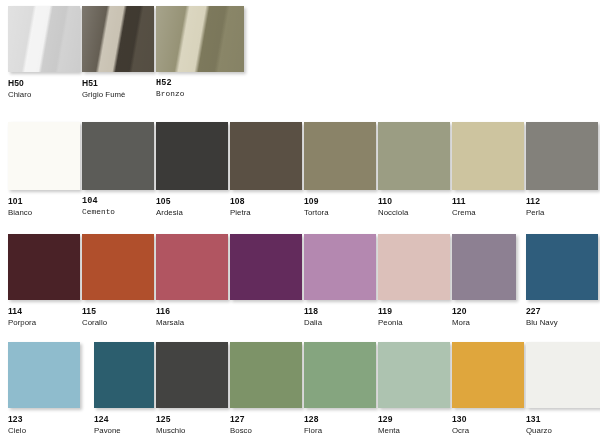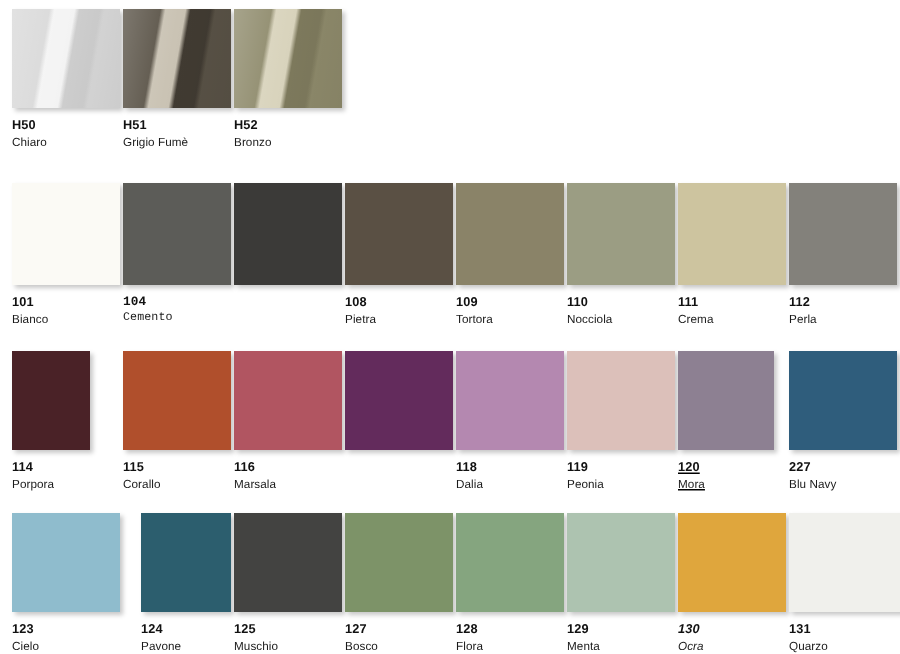--- a/index.html
+++ b/index.html
@@ -94,21 +94,21 @@
       <div class="cell" style="left: 82px; width: 72px;">
         <div class="chip chip-striped" style="height: 66px; background: rgb(89, 82, 70);">
           <div class="stripe-layer" style="background: linear-gradient(100deg, rgb(89, 82, 70) 0%, rgb(89, 82, 70) 30%, rgb(202, 195, 180) 34%, rgb(202, 195, 180) 50%, rgb(65, 59, 50) 54%, rgb(65, 59, 50) 70%, rgb(89, 82, 70) 74%, rgb(89, 82, 70) 100%);"></div>
           <div class="stripe-layer" style="background: linear-gradient(100deg, rgba(255, 255, 255, 0.22) 0%, rgba(255, 255, 255, 0) 45%, rgba(0, 0, 0, 0.06) 100%);"></div>
         </div>
         <div class="label">
           <span class="code">H51</span>
           <span class="name">Grigio Fumè</span>
         </div>
       </div>
-      <div class="cell" style="left: 156px; width: 72px;">
+      <div class="cell" style="left: 156px; width: 88px; font-family: Liberation Mono, monospace;">
         <div class="chip chip-striped" style="height: 66px; background: rgb(142, 138, 107);">
           <div class="stripe-layer" style="background: linear-gradient(100deg, rgb(142, 138, 107) 0%, rgb(142, 138, 107) 30%, rgb(217, 212, 189) 34%, rgb(217, 212, 189) 50%, rgb(126, 122, 93) 54%, rgb(126, 122, 93) 70%, rgb(142, 138, 107) 74%, rgb(142, 138, 107) 100%);"></div>
           <div class="stripe-layer" style="background: linear-gradient(100deg, rgba(255, 255, 255, 0.22) 0%, rgba(255, 255, 255, 0) 45%, rgba(0, 0, 0, 0.06) 100%);"></div>
         </div>
         <div class="label">
           <span class="code">H52</span>
           <span class="name">Bronzo</span>
         </div>
       </div>
     </div>
@@ -122,20 +122,24 @@
       </div>
       <div class="cell" style="left: 82px; width: 72px; font-family: Liberation Mono, monospace;">
         <div class="chip chip-flat" style="height: 68px; background: rgb(92, 92, 88);"></div>
         <div class="label">
           <span class="code">104</span>
           <span class="name">Cemento</span>
         </div>
       </div>
       <div class="cell" style="left: 156px; width: 72px;">
         <div class="chip chip-flat" style="height: 68px; background: rgb(59, 58, 56);"></div>
+        <div class="label">
+          <span class="code">105</span>
+          <span class="name">Ardesia</span>
+        </div>
       </div>
       <div class="cell" style="left: 230px; width: 72px;">
         <div class="chip chip-flat" style="height: 68px; background: rgb(90, 80, 68);"></div>
         <div class="label">
           <span class="code">108</span>
           <span class="name">Pietra</span>
         </div>
       </div>
       <div class="cell" style="left: 304px; width: 72px;">
         <div class="chip chip-flat" style="height: 68px; background: rgb(138, 131, 104);"></div>
@@ -160,21 +164,21 @@
       </div>
       <div class="cell" style="left: 526px; width: 72px;">
         <div class="chip chip-flat" style="height: 68px; background: rgb(131, 129, 123);"></div>
         <div class="label">
           <span class="code">112</span>
           <span class="name">Perla</span>
         </div>
       </div>
     </div>
     <div class="row" style="top: 234px;">
-      <div class="cell" style="left: 8px; width: 52px;">
+      <div class="cell" style="left: 8px; width: 72px;">
         <div class="chip chip-flat" style="height: 66px; background: rgb(74, 34, 39);"></div>
         <div class="label">
           <span class="code">114</span>
           <span class="name">Porpora</span>
         </div>
       </div>
       <div class="cell" style="left: 82px; width: 72px;">
         <div class="chip chip-flat" style="height: 66px; background: rgb(176, 79, 44);"></div>
         <div class="label">
           <span class="code">115</span>
@@ -198,21 +202,21 @@
           <span class="name">Dalia</span>
         </div>
       </div>
       <div class="cell" style="left: 378px; width: 72px;">
         <div class="chip chip-flat" style="height: 66px; background: rgb(220, 192, 186);"></div>
         <div class="label">
           <span class="code">119</span>
           <span class="name">Peonia</span>
         </div>
       </div>
-      <div class="cell" style="left: 452px; width: 64px; text-decoration: underline;">
+      <div class="cell" style="left: 452px; width: 64px;">
         <div class="chip chip-flat" style="height: 66px; background: rgb(141, 128, 146);"></div>
         <div class="label">
           <span class="code">120</span>
           <span class="name">Mora</span>
         </div>
       </div>
       <div class="cell" style="left: 526px; width: 72px;">
         <div class="chip chip-flat" style="height: 66px; background: rgb(47, 93, 124);"></div>
         <div class="label">
           <span class="code">227</span>
@@ -256,21 +260,21 @@
           <span class="name">Flora</span>
         </div>
       </div>
       <div class="cell" style="left: 378px; width: 72px;">
         <div class="chip chip-flat" style="height: 66px; background: rgb(173, 195, 176);"></div>
         <div class="label">
           <span class="code">129</span>
           <span class="name">Menta</span>
         </div>
       </div>
-      <div class="cell" style="left: 452px; width: 72px; font-style: italic;">
+      <div class="cell" style="left: 452px; width: 72px;">
         <div class="chip chip-flat" style="height: 66px; background: rgb(223, 166, 61);"></div>
         <div class="label">
           <span class="code">130</span>
           <span class="name">Ocra</span>
         </div>
       </div>
       <div class="cell" style="left: 526px; width: 76px;">
         <div class="chip chip-flat" style="height: 66px; background: rgb(240, 240, 236);"></div>
         <div class="label">
           <span class="code">131</span>

